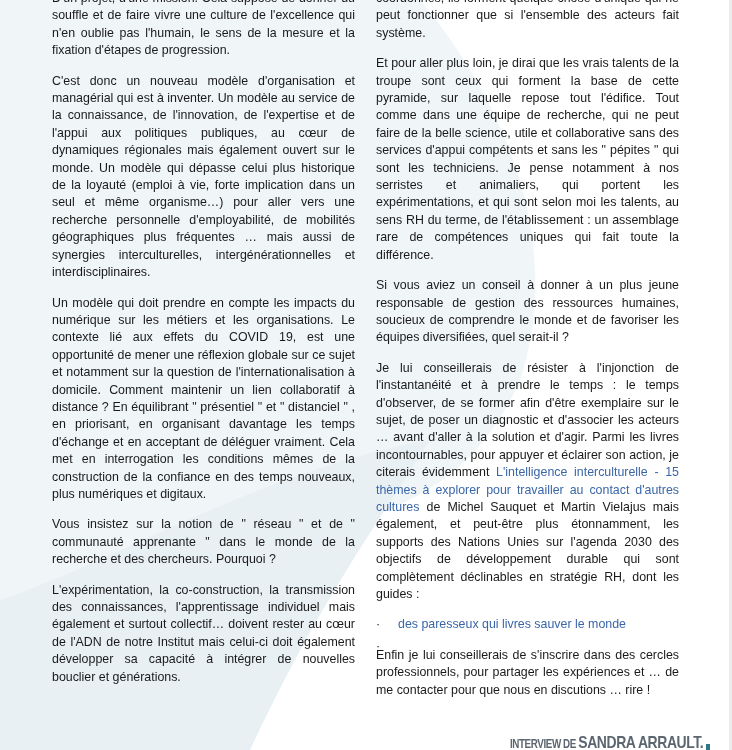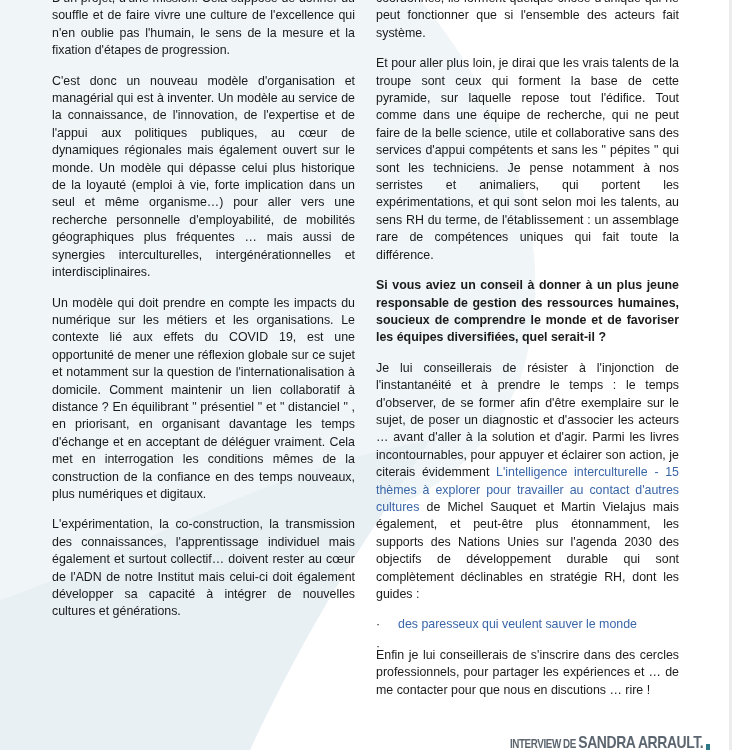--- a/index.html
+++ b/index.html
@@ -12,21 +12,21 @@
     .bg-shape { position: absolute; inset: 0; z-index: 0; }
     .right-edge { position: absolute; top: 0; right: 0; width: 3px; height: 750px; background: #ececec; z-index: 1; }
     .col {
       position: absolute; z-index: 2; width: 303px;
       font-size: 12.4px; line-height: 17.4px; text-align: justify;
       hyphens: manual;
     }
     .col-left { left: 52px; top: -10px; }
     .col-right { left: 376px; top: -10px; }
     .col p { margin: 0 0 13px 0; }
-    .col p.q { font-weight: bold; }
+    .col p.q { font-weight: normal; }
     .link { color: #3a66a8; }
     ul.bullets { list-style: none; margin: 0 0 13px 0; padding: 0; }
     ul.bullets li { position: relative; padding-left: 22px; color: #3a66a8; text-align: left; margin-bottom: 4px; }
     ul.bullets li .dot { position: absolute; left: 0; top: 0; color: #1a1a1a; }
     .footer {
       position: absolute; z-index: 2; left: 510px; top: 733px;
       font-family: "Liberation Sans", sans-serif; font-weight: bold;
       color: #5c6670; letter-spacing: -0.5px; transform: scaleX(0.82); transform-origin: left;
       white-space: nowrap;
     }
@@ -40,30 +40,31 @@
 <svg class="bg-shape" width="732" height="750" viewBox="0 0 732 750">
   <path d="M0,0 L420,0 C520,120 560,260 520,380 C480,470 420,500 360,520 C300,540 300,640 250,750 L0,750 Z" fill="#f0f5f8"></path>
   <path d="M0,600 C120,560 260,470 430,440 C380,520 320,600 250,750 L0,750 Z" fill="#e8f0f4"></path>
 </svg>
 <div class="right-edge"></div>
 
 <div class="col col-left">
   <p>D'un projet, d'une mission. Cela suppose de donner du souffle et de faire vivre une culture de l'excellence qui n'en oublie pas l'humain, le sens de la mesure et la fixation d'étapes de progression.</p>
   <p>C'est donc un nouveau modèle d'organisation et managérial qui est à inventer. Un modèle au service de la connaissance, de l'innovation, de l'expertise et de l'appui aux politiques publiques, au cœur de dynamiques régionales mais également ouvert sur le monde. Un modèle qui dépasse celui plus historique de la loyauté (emploi à vie, forte implication dans un seul et même organisme…) pour aller vers une recherche personnelle d'employabilité, de mobilités géographiques plus fréquentes … mais aussi de synergies interculturelles, intergénérationnelles et interdisciplinaires.</p>
   <p>Un modèle qui doit prendre en compte les impacts du numérique sur les métiers et les organisations. Le contexte lié aux effets du COVID 19, est une opportunité de mener une réflexion globale sur ce sujet et notamment sur la question de l'internationalisation à domicile. Comment maintenir un lien collaboratif à distance ? En équilibrant " présentiel " et " distanciel " , en priorisant, en organisant davantage les temps d'échange et en acceptant de déléguer vraiment. Cela met en interrogation les conditions mêmes de la construction de la confiance en des temps nouveaux, plus numériques et digitaux.</p>
-  <p>L'expérimentation, la co-construction, la transmission des connaissances, l'apprentissage individuel mais également et surtout collectif… doivent rester au cœur de l'ADN de notre Institut mais celui-ci doit également développer sa capacité à intégrer de nouvelles cultures et générations.</p>
+  <p class="q">Vous insistez sur la notion de " réseau " et de " communauté apprenante " dans le monde de la recherche et des chercheurs. Pourquoi ?</p>
+  <p>L'expérimentation, la co-construction, la transmission des connaissances, l'apprentissage individuel mais également et surtout collectif… doivent rester au cœur de l'ADN de notre Institut mais celui-ci doit également développer sa capacité à intégrer de nouvelles bouclier et générations.</p>
 </div>
 
 <div class="col col-right">
   <p>coordonnés, ils forment quelque chose d'unique qui ne peut fonctionner que si l'ensemble des acteurs fait système.</p>
   <p>Et pour aller plus loin, je dirai que les vrais talents de la troupe sont ceux qui forment la base de cette pyramide, sur laquelle repose tout l'édifice. Tout comme dans une équipe de recherche, qui ne peut faire de la belle science, utile et collaborative sans des services d'appui compétents et sans les " pépites " qui sont les techniciens. Je pense notamment à nos serristes et animaliers, qui portent les expérimentations, et qui sont selon moi les talents, au sens RH du terme, de l'établissement : un assemblage rare de compétences uniques qui fait toute la différence.</p>
   <p class="q">Si vous aviez un conseil à donner à un plus jeune responsable de gestion des ressources humaines, soucieux de comprendre le monde et de favoriser les équipes diversifiées, quel serait-il ?</p>
   <p><span>Je lui conseillerais de résister à l'injonction de l'instantanéité et à prendre le temps : le temps d'observer, de se former afin d'être exemplaire sur le sujet, de poser un diagnostic et d'associer les acteurs … avant d'aller à la solution et d'agir. Parmi les livres incontournables, pour appuyer et éclairer son action, je citerais évidemment </span><a class="link">L'intelligence interculturelle - 15 thèmes à explorer pour travailler au contact d'autres cultures</a><span> de Michel Sauquet et Martin Vielajus mais également, et peut-être plus étonnamment, les supports des Nations Unies sur l'agenda 2030 des objectifs de développement durable qui sont complètement déclinables en stratégie RH, dont les guides :</span></p>
   <ul class="bullets">
-    <li><span class="dot">·</span><a>des paresseux qui veulent sauver le monde</a></li>
+    <li><span class="dot">·</span><a>des paresseux qui livres sauver le monde</a></li>
     <li><span class="dot">·</span></li>
   </ul>
   <p>Enfin je lui conseillerais de s'inscrire dans des cercles professionnels, pour partager les expériences et … de me contacter pour que nous en discutions … rire !</p>
 </div>
 
 <div class="footer">
   <span class="small" style="text-transform: uppercase;">Interview de </span><span class="big">SANDRA ARRAULT.</span>
 </div>
 <div class="footer-mark"></div>
 

